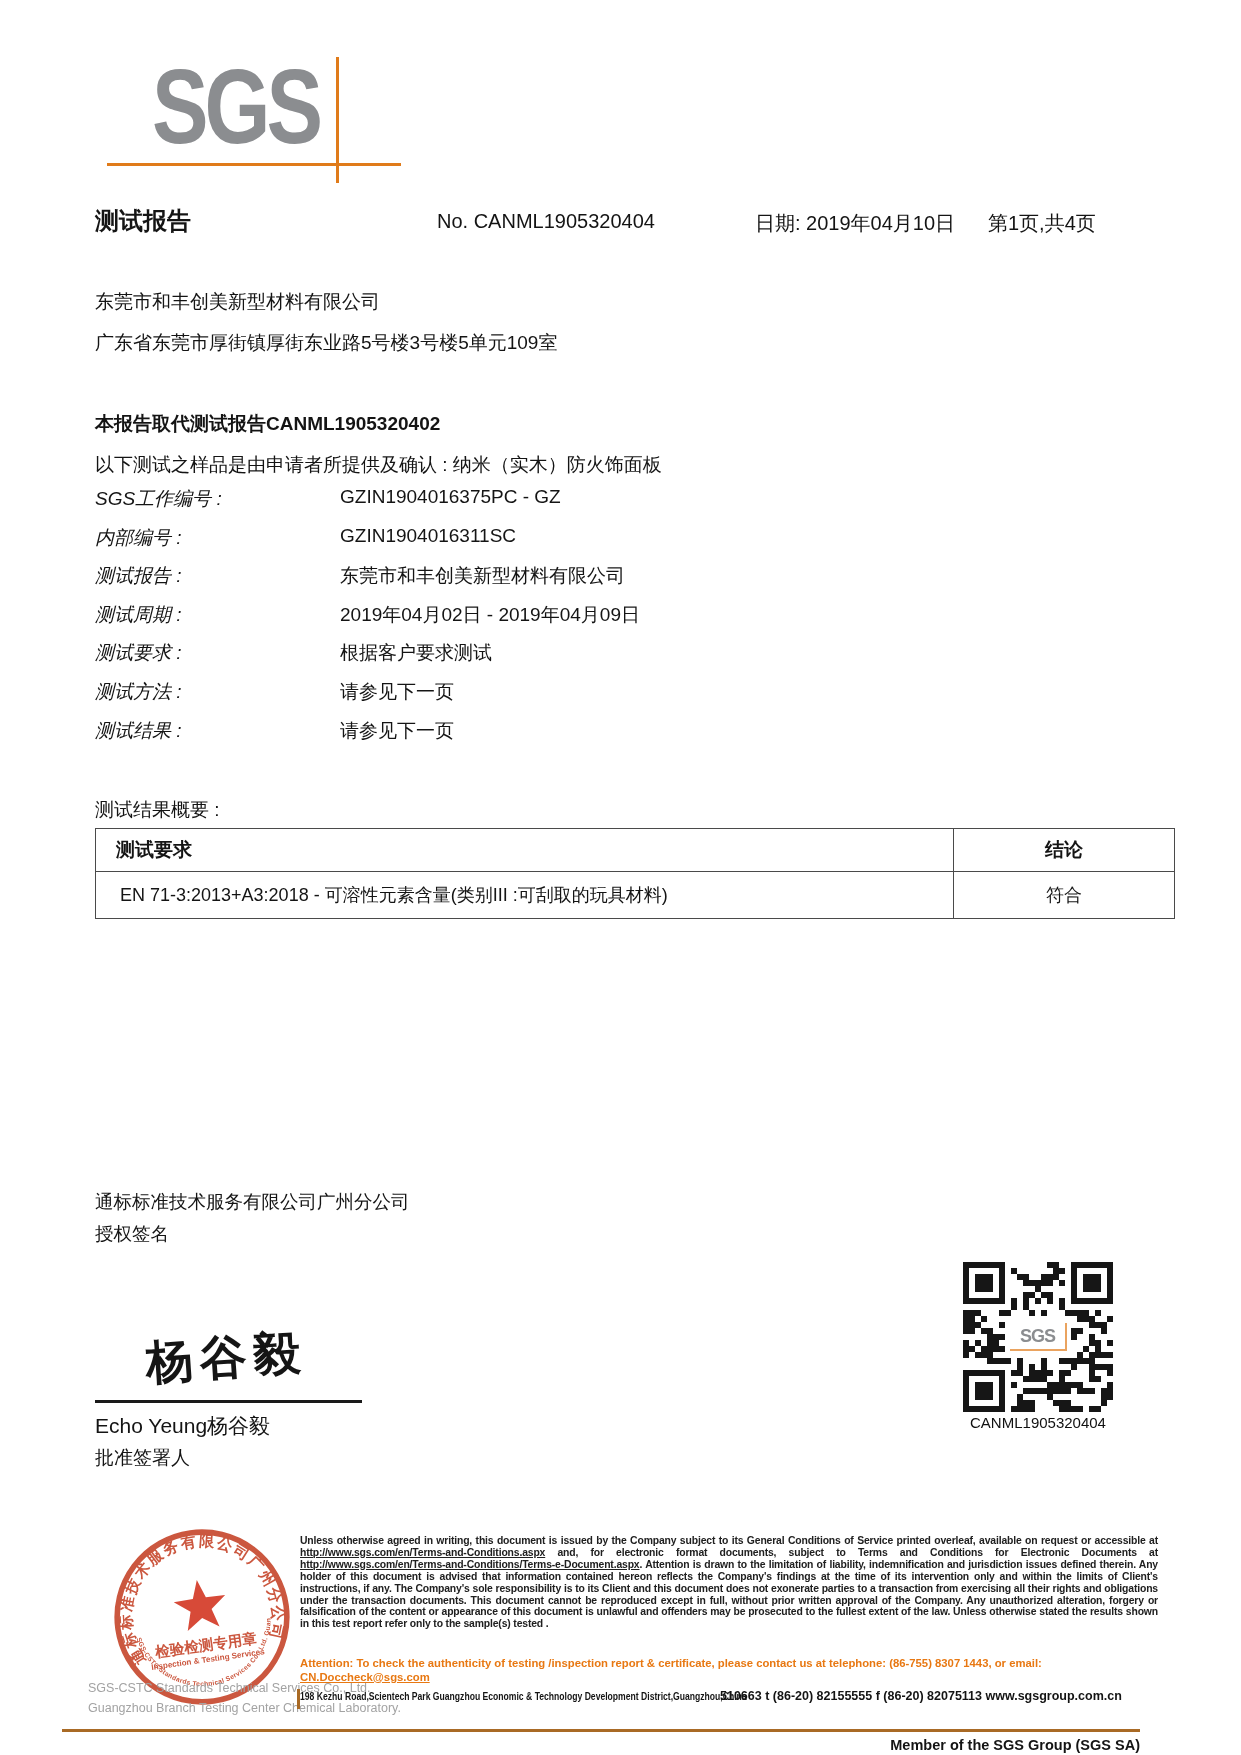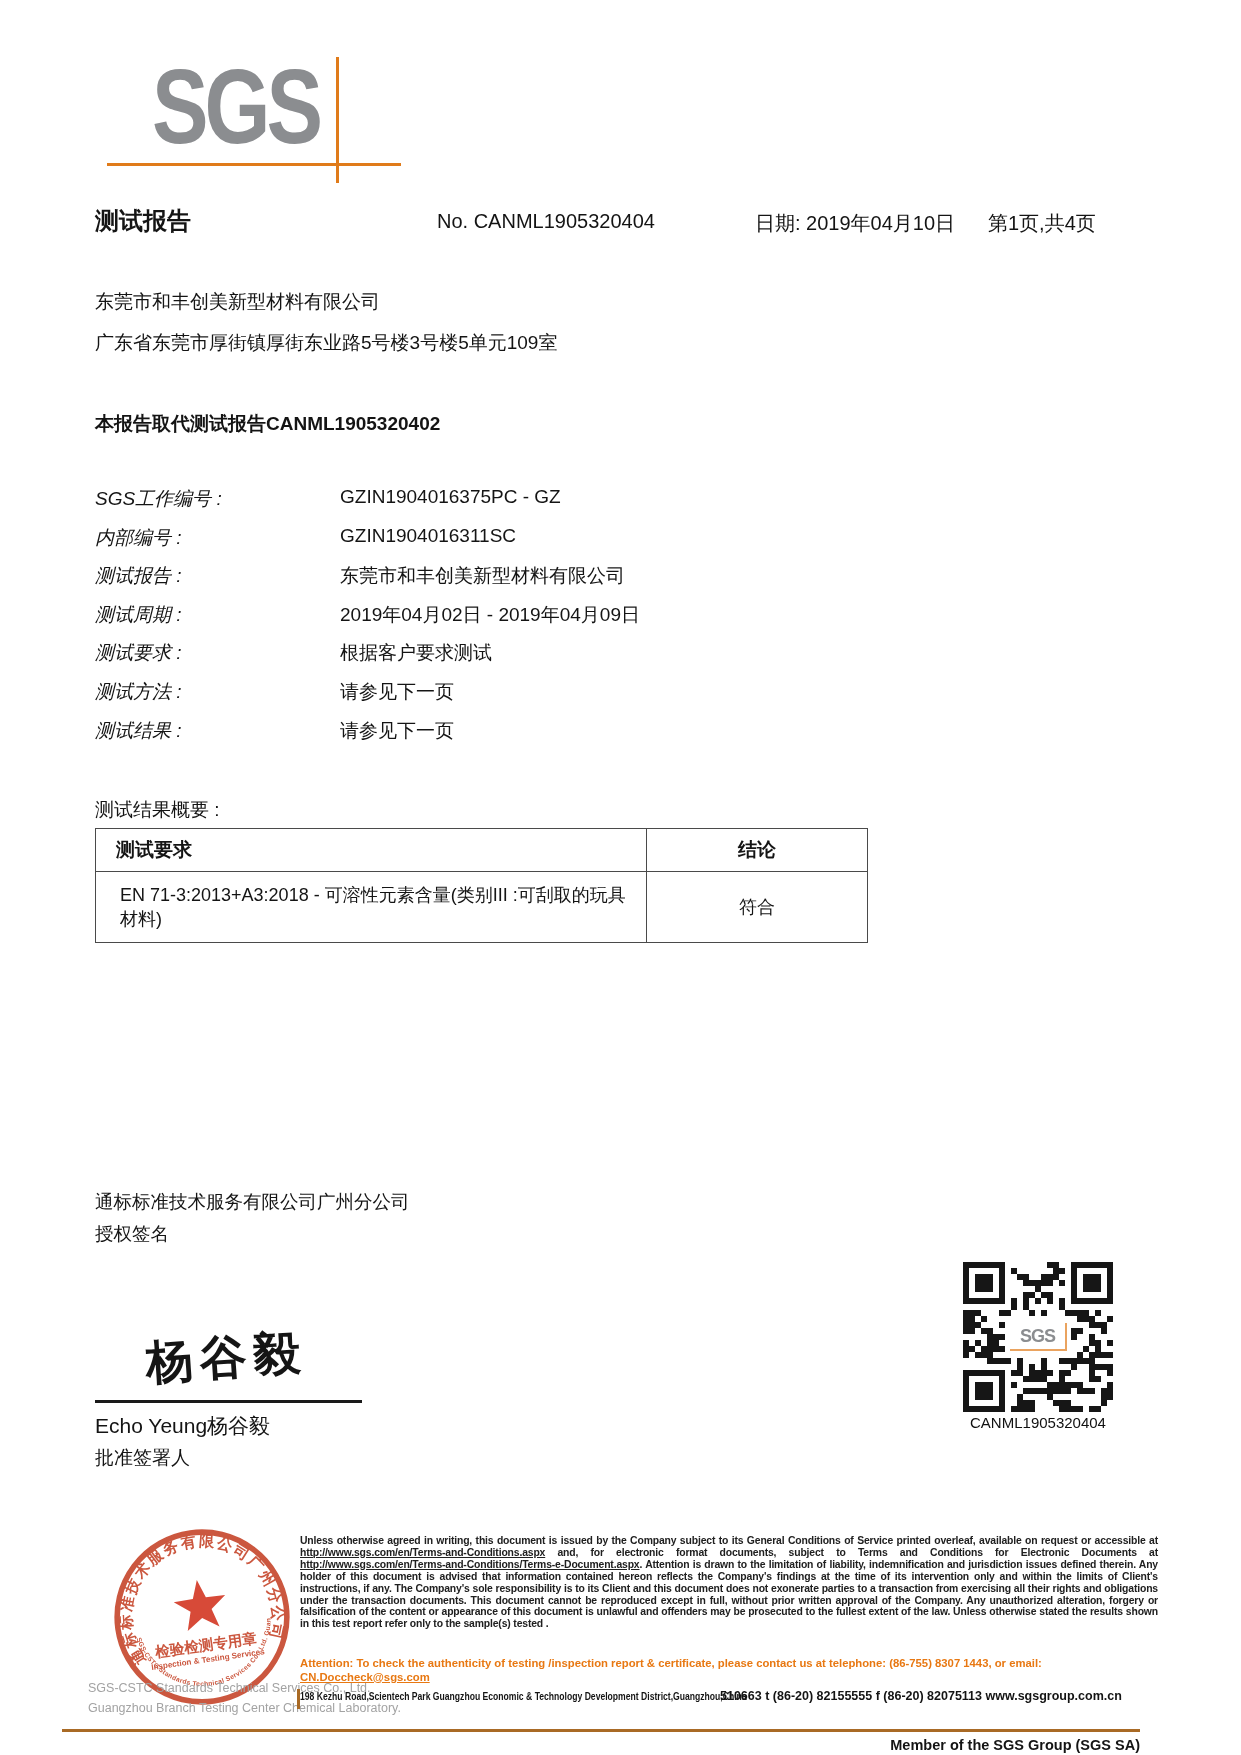--- a/index.html
+++ b/index.html
@@ -31,21 +31,21 @@
   
   .fields{left:95px;top:486px;width:900px;}
   .frow{display:flex;height:38.6px;align-items:flex-start;}
   .flabel{width:245px;font-size:19px;flex:none;font-style:italic;}
   .fvalue{font-size:19px;}
 
   .summary-label{left:95px;top:797px;font-size:19px;}
 
   
   table.results{
-    position:absolute;left:95px;top:828px;width:773px;border-collapse:collapse;
+    position:absolute;left:95px;top:828px;width:1080px;border-collapse:collapse;
   }
   table.results th,table.results td{border:1.5px solid #4a4a4a;}
   table.results th{font-size:19px;font-weight:bold;text-align:left;padding:8px 8px 8px 20px;height:24px;}
   table.results th.col-conclusion{text-align:center;padding:8px 15px;width:190px;}
   table.results td{font-size:18px;font-weight:normal;padding:11px 8px 11px 24px;height:24px;}
   table.results td.col-conclusion{text-align:center;padding:11px 4px;}
 
   
   .sig-company{left:95px;top:1189px;font-size:18.5px;}
   .sig-label{left:95px;top:1221px;font-size:18.5px;}
@@ -106,20 +106,21 @@
 
   <div class="abs h-title">测试报告</div>
   <div class="abs h-no">No. CANML1905320404</div>
   <div class="abs h-date">日期: 2019年04月10日</div>
   <div class="abs h-pages">第1页,共4页</div>
 
   <div class="abs applicant-name">东莞市和丰创美新型材料有限公司</div>
   <div class="abs applicant-addr">广东省东莞市厚街镇厚街东业路5号楼3号楼5单元109室</div>
 
   <div class="abs replace-note">本报告取代测试报告CANML1905320402</div>
+  <div class="abs sample-note">以下测试之样品是由申请者所提供及确认 : 纳米（实木）防火饰面板</div>
 
   <div class="abs fields">
     <div class="frow">
         <span class="flabel">SGS工作编号 :</span>
         <span class="fvalue">GZIN1904016375PC - GZ</span>
       </div>
     <div class="frow">
         <span class="flabel">内部编号 :</span>
         <span class="fvalue">GZIN1904016311SC</span>
       </div>

